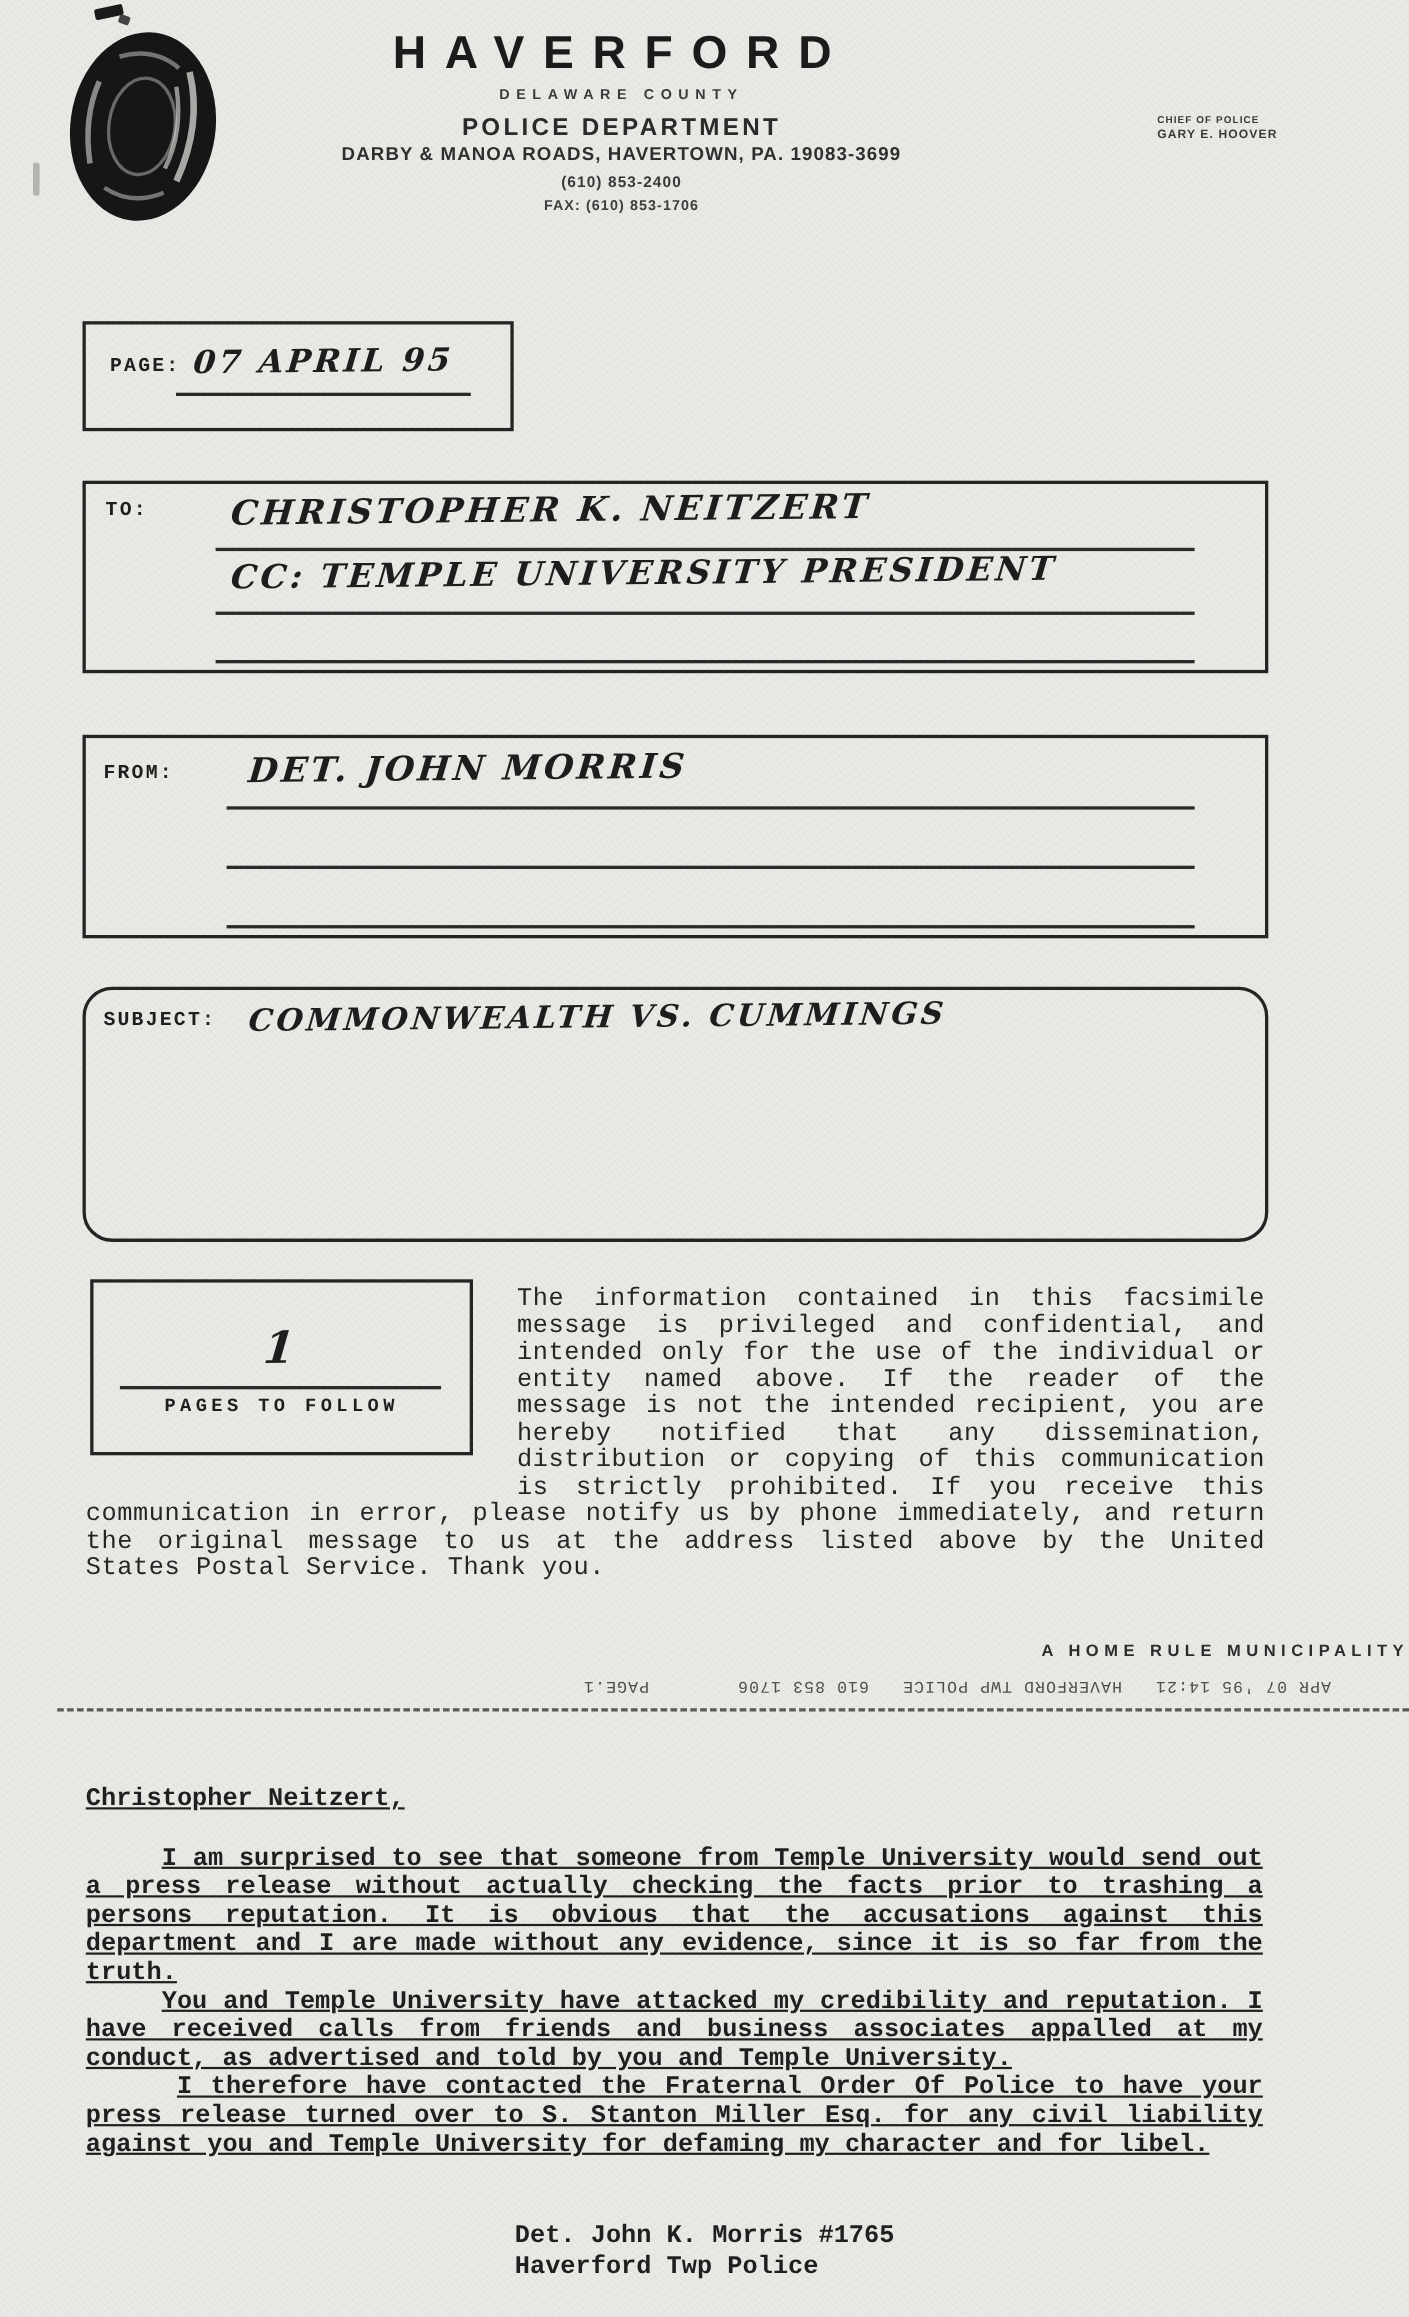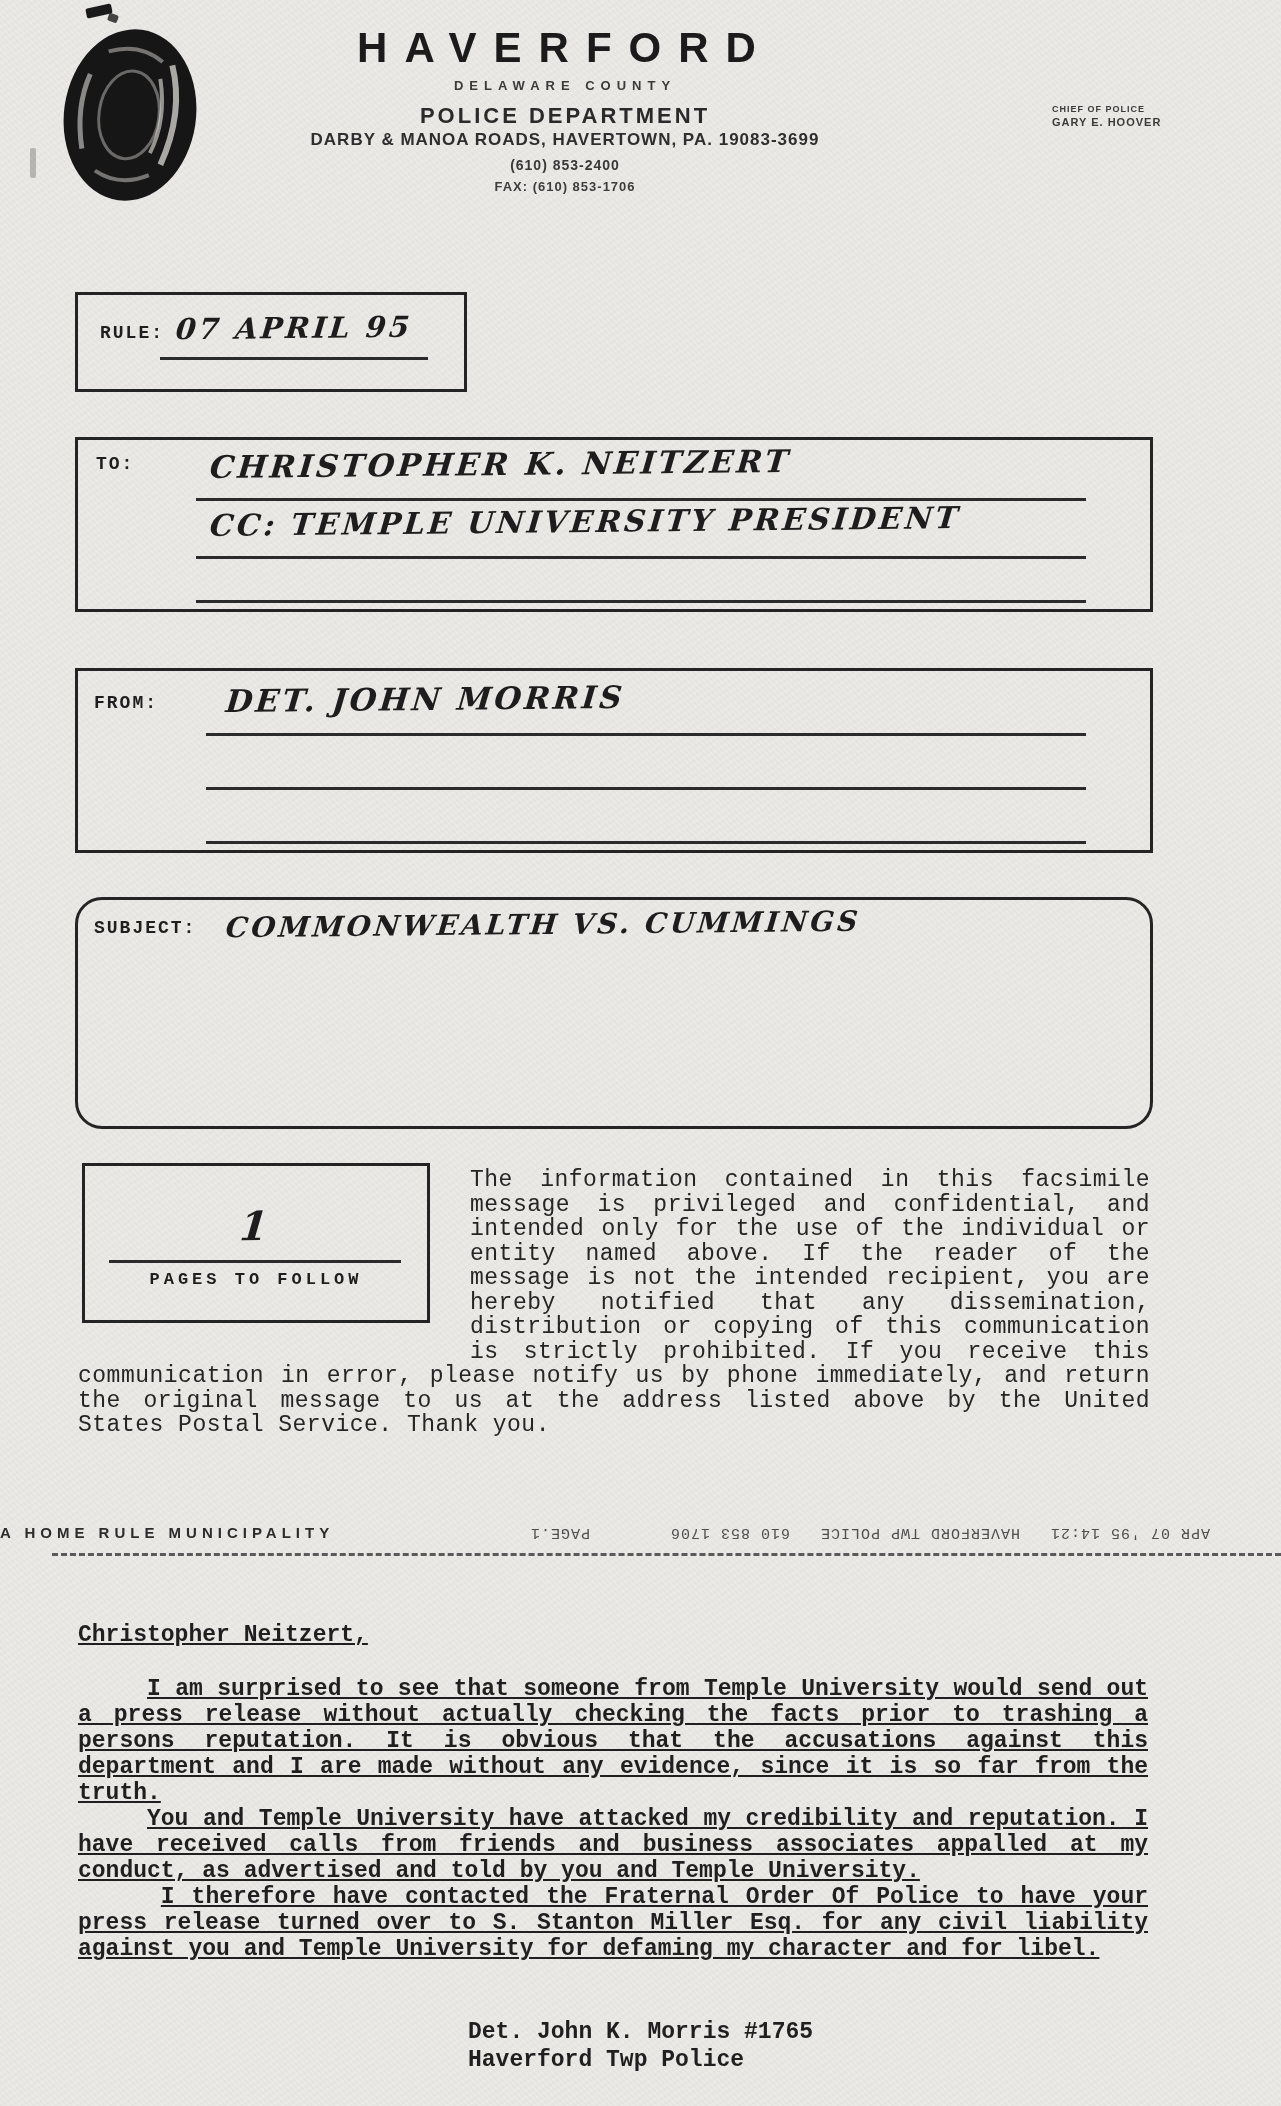--- a/index.html
+++ b/index.html
@@ -41,22 +41,22 @@
   }
   .uline{border-bottom:3px solid #2b2b2b;}
   
   .notice{
     position:absolute;left:78px;top:1168px;width:1072px;
     font-family:"Liberation Mono", monospace;font-size:23px;line-height:24.5px;
     letter-spacing:0.5px;color:#252525;text-align:justify;
   }
   .notice .spacer{float:left;width:392px;height:172px;}
   
-  .muni{position:absolute;left:0;top:1492px;width:1281px;text-align:left;
-    font-size:15px;font-weight:bold;letter-spacing:5px;color:#2c2c2c;margin-top:32px;}
+  .muni{position:absolute;left:0;top:1492px;width:1281px;text-align:right;
+    font-size:15px;font-weight:bold;letter-spacing:5px;color:#2c2c2c;}
   .faxstamp{
     position:absolute;left:70px;top:1524px;width:1140px;
     font-family:"Liberation Mono", monospace;font-size:15px;letter-spacing:1px;
     color:#4e4e4e;transform:rotate(180deg);white-space:pre;text-align:left;
   }
   .dashline{position:absolute;left:52px;top:1553px;width:1229px;border-top:3px dashed #5a5a5a;}
   
   .letter{
     position:absolute;left:78px;top:1622px;width:1070px;
     font-family:"Liberation Mono", monospace;font-size:23px;line-height:26px;
@@ -101,21 +101,21 @@
     <div class="phone">(610) 853-2400</div>
     <div class="fax">FAX: (610) 853-1706</div>
   </div>
 
   <div class="chief">
     <div class="t">CHIEF OF POLICE</div>
     <div class="n">GARY E. HOOVER</div>
   </div>
 
   <div class="fbox" style="left:75px;top:292px;width:392px;height:100px;">
-    <span class="flabel abs" style="left:22px;top:28px;">RULE:</span>
+    <span class="flabel abs" style="left:22px;top:28px;">PAGE:</span>
     <div class="abs uline" style="left:82px;top:16px;width:268px;height:46px;text-align:center;">
       <span class="hand" style="font-size:29px;">07 APRIL 95</span>
     </div>
   </div>
 
   <div class="fbox" style="left:75px;top:437px;width:1078px;height:175px;">
     <span class="flabel abs" style="left:18px;top:14px;text-align:right;">TO:</span>
     <div class="abs uline" style="left:118px;top:6px;width:890px;height:52px;">
       <span class="hand" style="font-size:31px;margin-left:14px;">CHRISTOPHER K. NEITZERT</span>
     </div>

